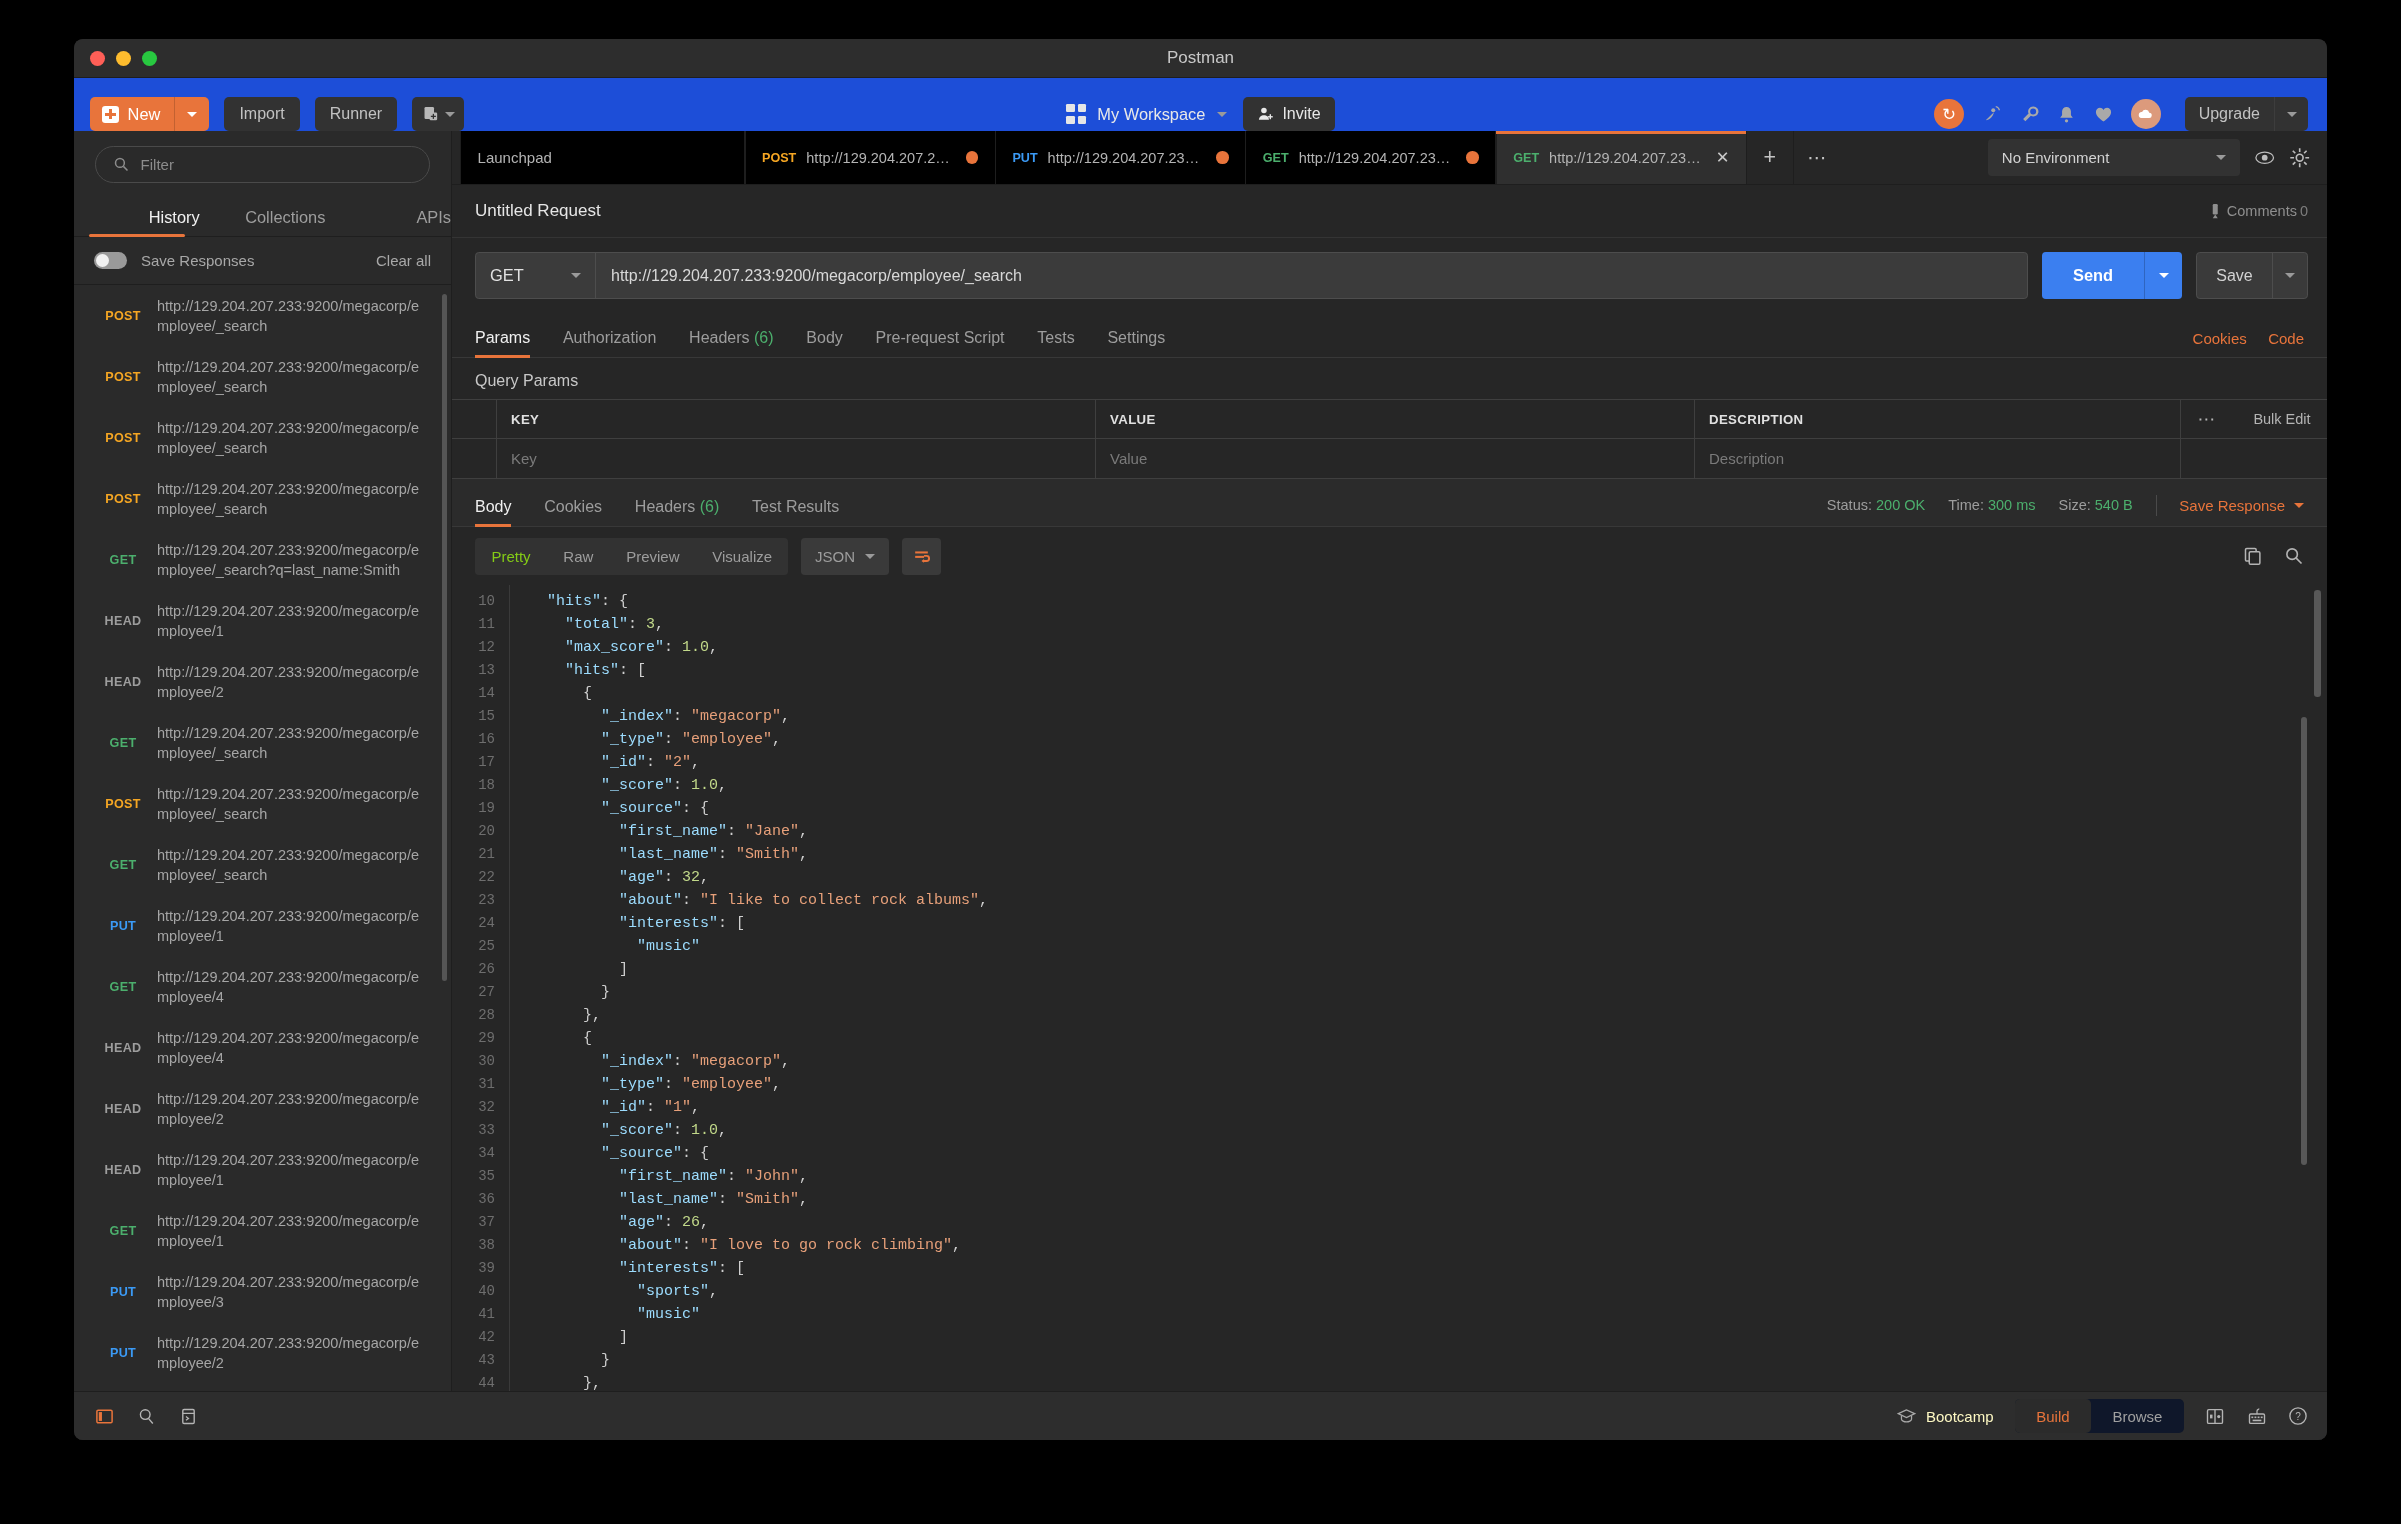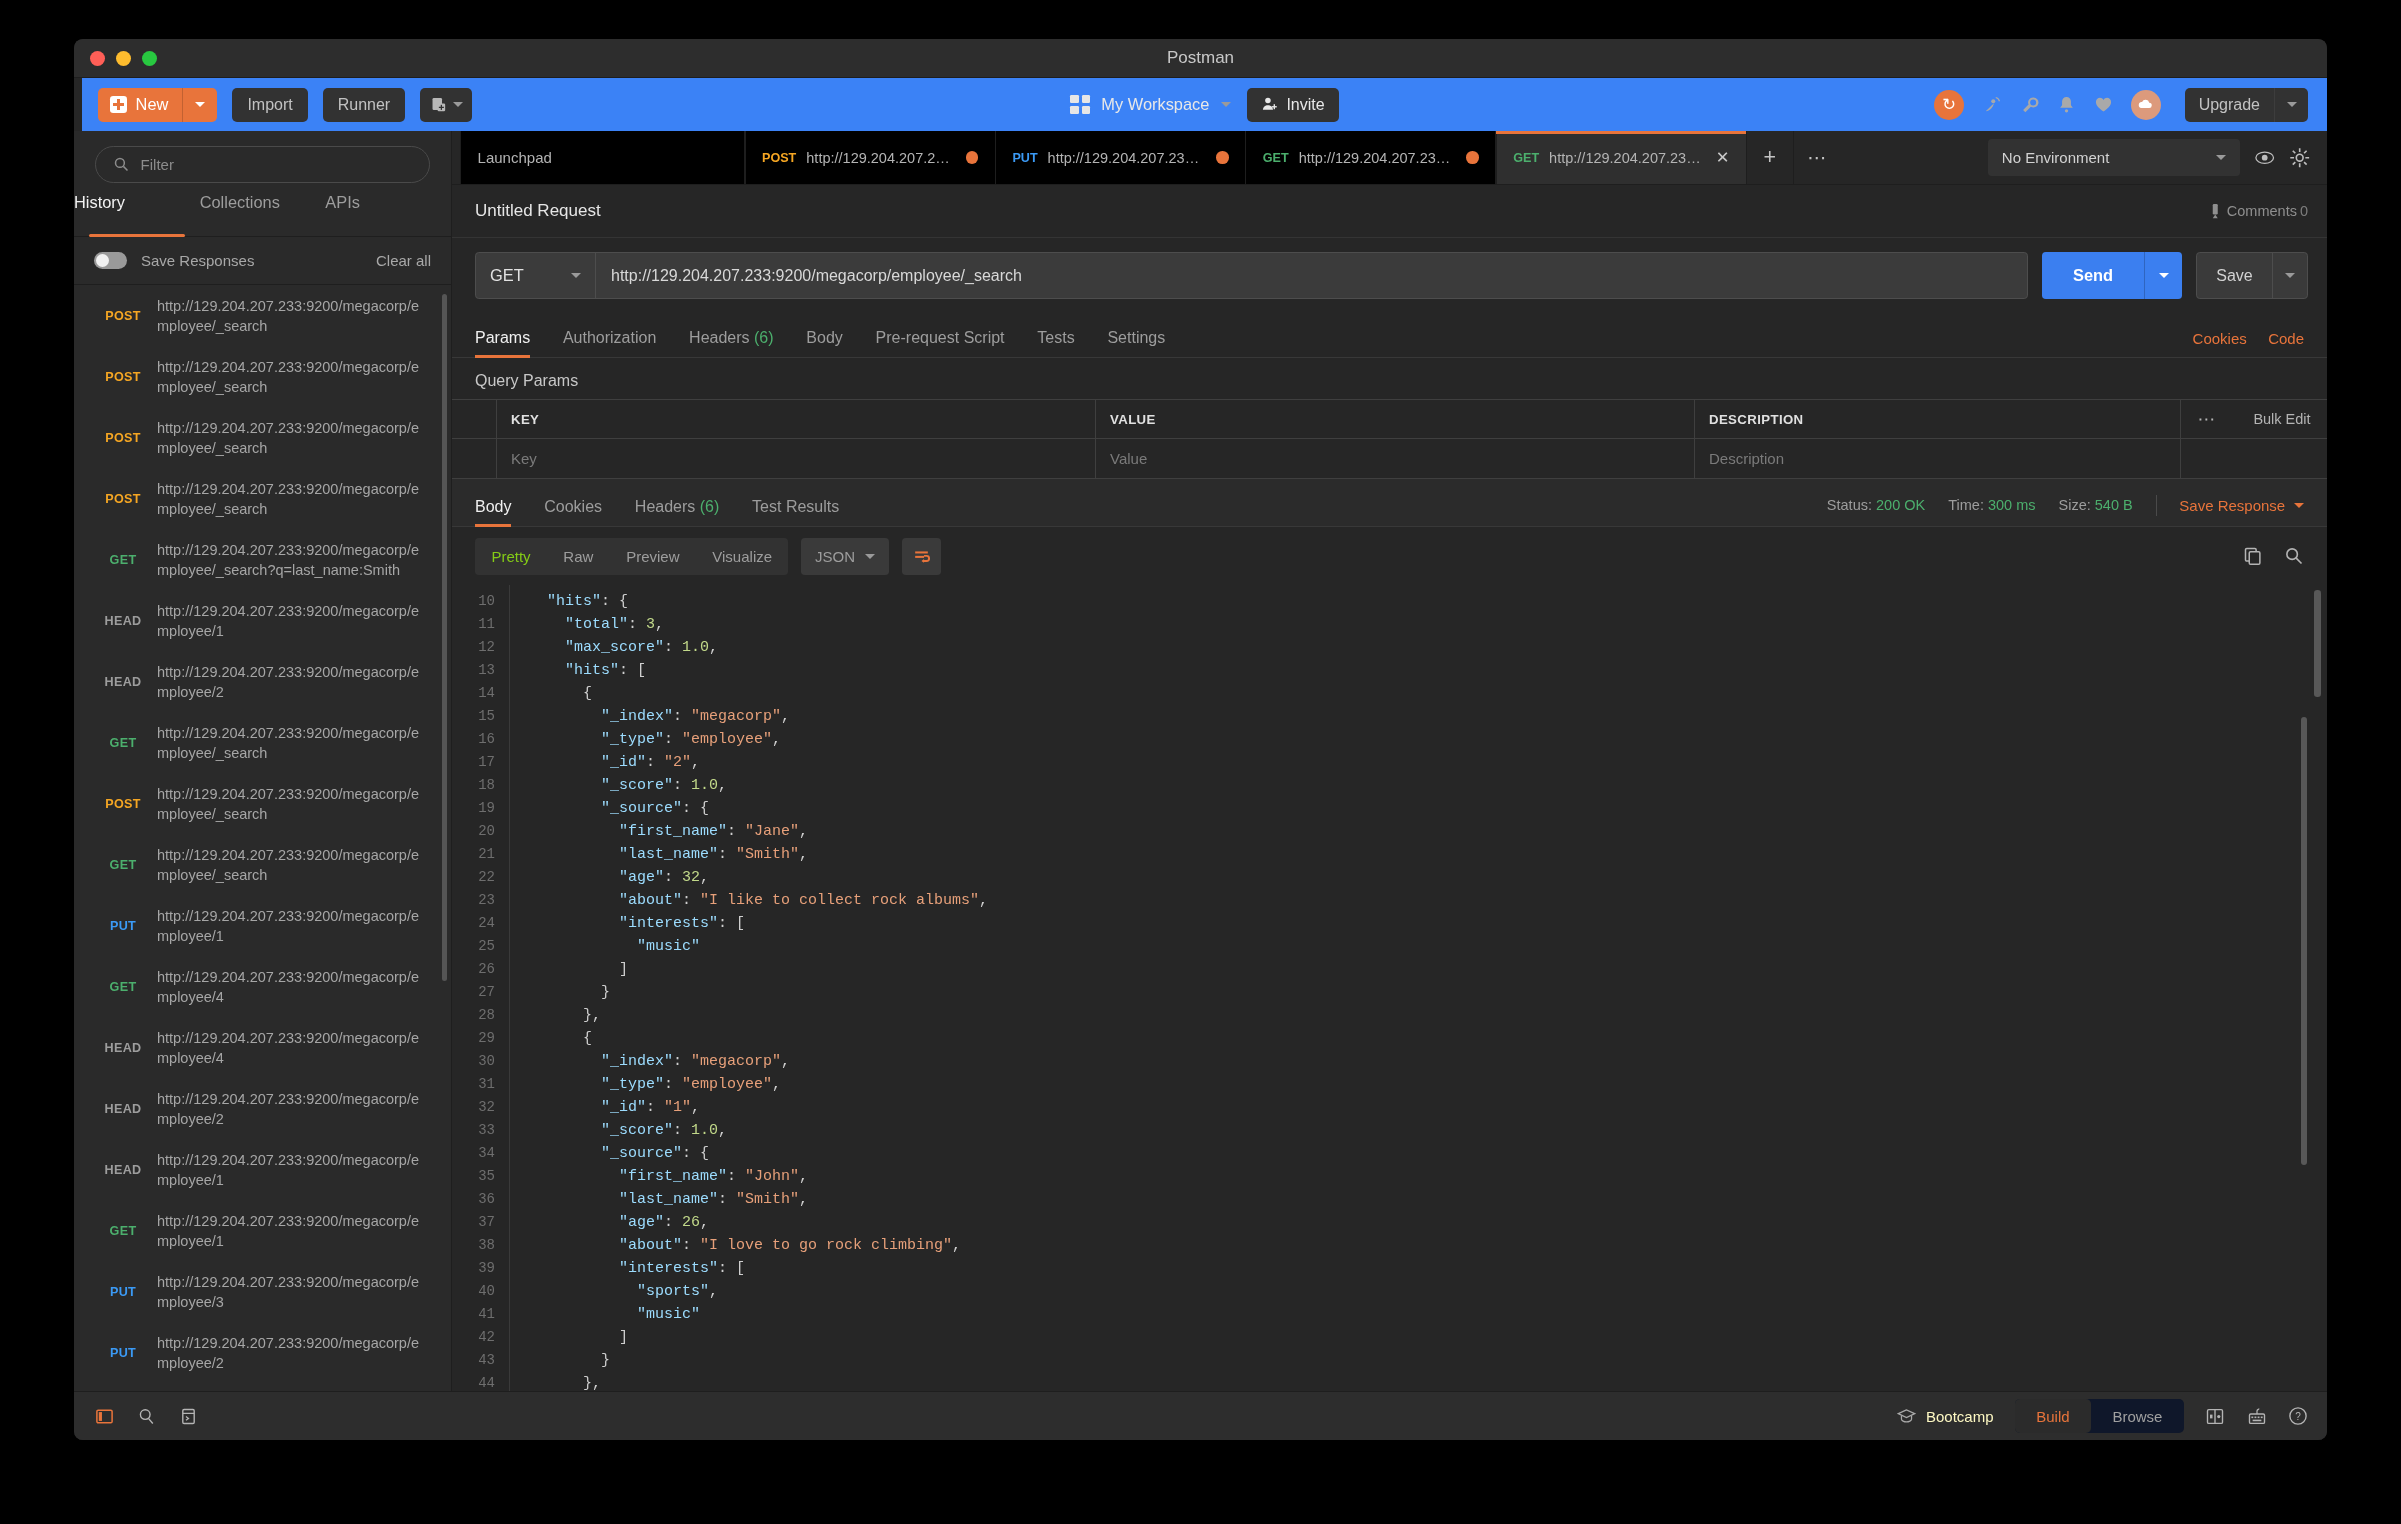--- a/index.html
+++ b/index.html
@@ -34,25 +34,24 @@
   .dot.yellow { background: #febc2e; }
   .dot.green { background: #28c840; }
   .titlebar-title {
     position: absolute; left: 0; right: 0; text-align: center;
     font-size: 17px; color: #c8c8c8;
   }
 
   
   .toolbar {
     height: 53px; flex: 0 0 53px;
-    background: #3b82f6;
-    display: flex; align-items: center;
+    background: #1d4ed8;
+    display: flex; align-items: flex-end;
     padding: 0 19px 0 16.4px;
     position: relative;
-    margin-left: 8px;
   }
   .btn-new {
     display: flex; align-items: center;
     background: #e8743b; border-radius: 5px; overflow: hidden;
     height: 34px;
   }
   .btn-new-main {
     display: flex; align-items: center; gap: 8.8px;
     padding: 0 14px 0 11.4px; height: 100%;
   }
@@ -137,22 +136,22 @@
   .filter-box {
     height: 37px; border: 0.6px solid #4a4a4a; border-radius: 19px;
     display: flex; align-items: center; gap: 11.4px; padding: 0 16.4px;
   }
   .filter-text { color: #8c8c8c; font-size: 15px; }
   .side-tabs {
     display: flex; align-items: flex-end; height: 43px;
     border-bottom: 0.6px solid #1e1e1e;
   }
   .side-tab {
-    flex: 1; text-align: left; font-size: 16.4px; color: #9d9d9d;
-    padding-bottom: 24px; position: relative;
+    flex: 1; text-align: right; font-size: 16.4px; color: #9d9d9d;
+    padding-bottom: 9px; position: relative;
   }
   .side-tab.active { color: #f2f2f2; }
   .side-tab.active:after {
     content: ""; position: absolute; left: 12%; right: 12%; bottom: -0.6px;
     height: 3.2px; background: #e8743b; border-radius: 1.9px;
   }
   .save-resp-row {
     height: 48px; display: flex; align-items: center;
     padding: 0 20px; border-bottom: 0.6px solid #1e1e1e;
     gap: 14px;

